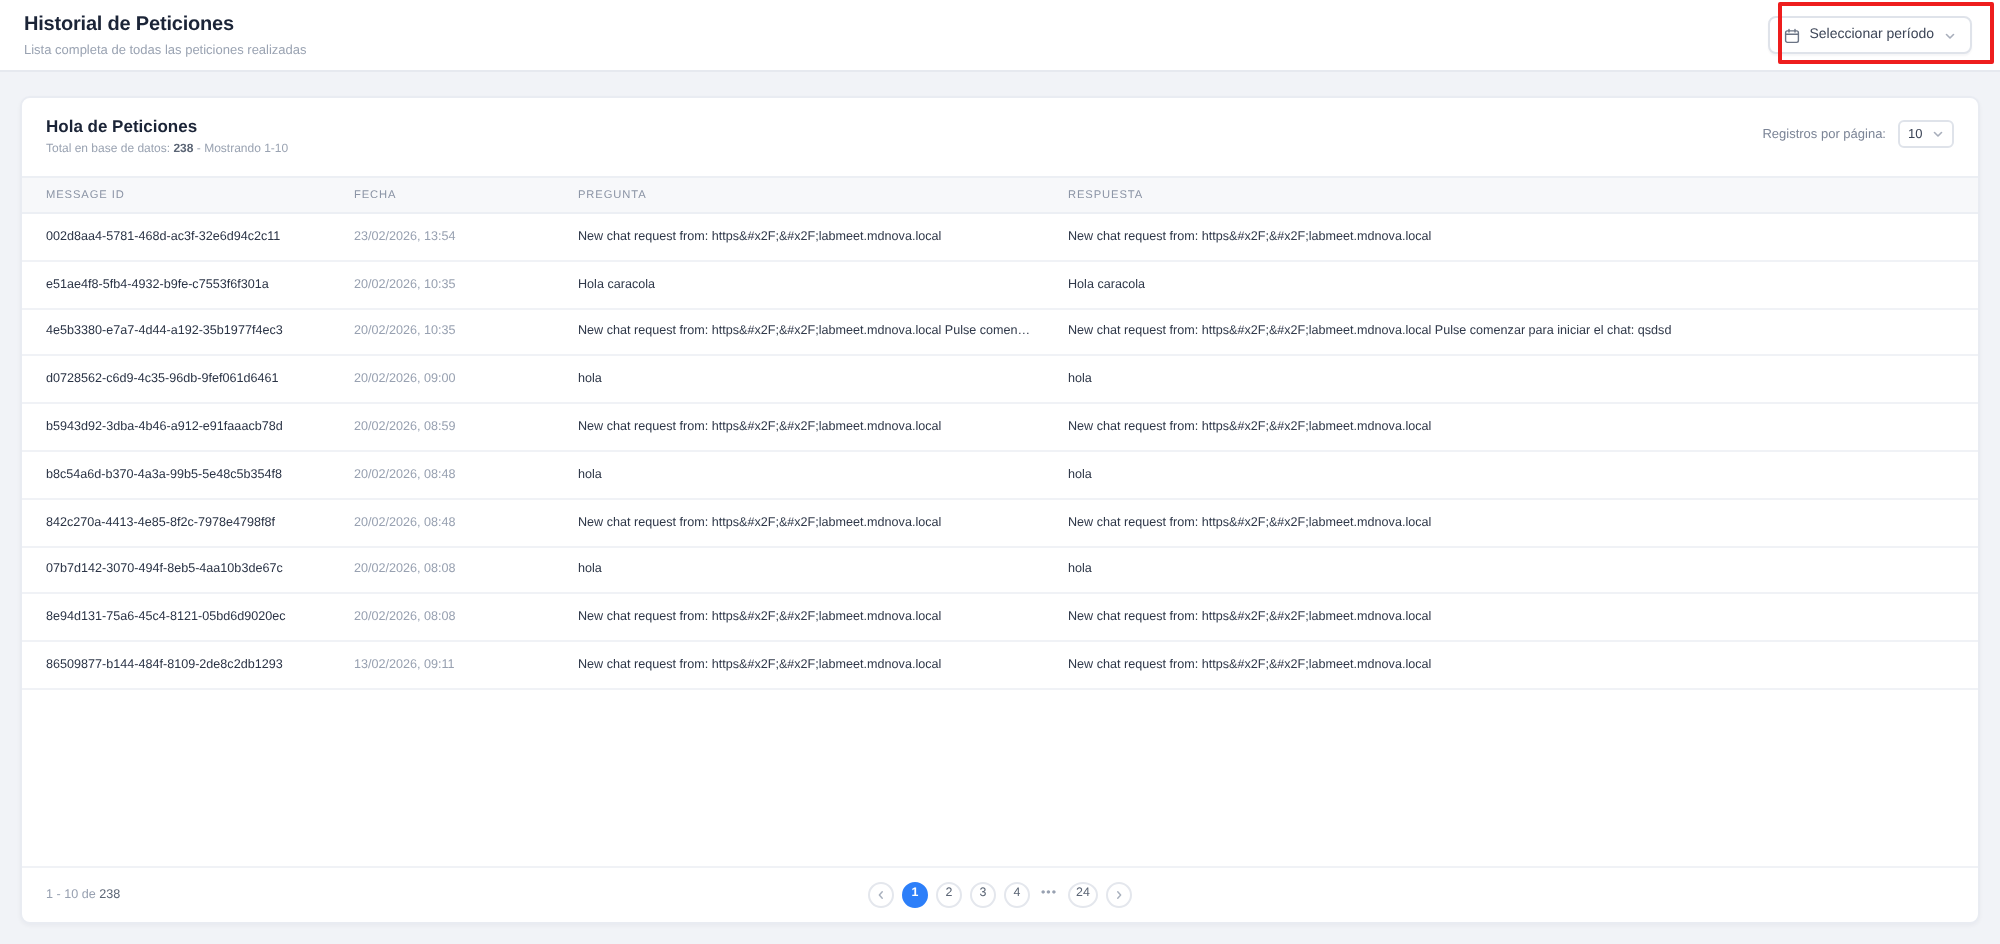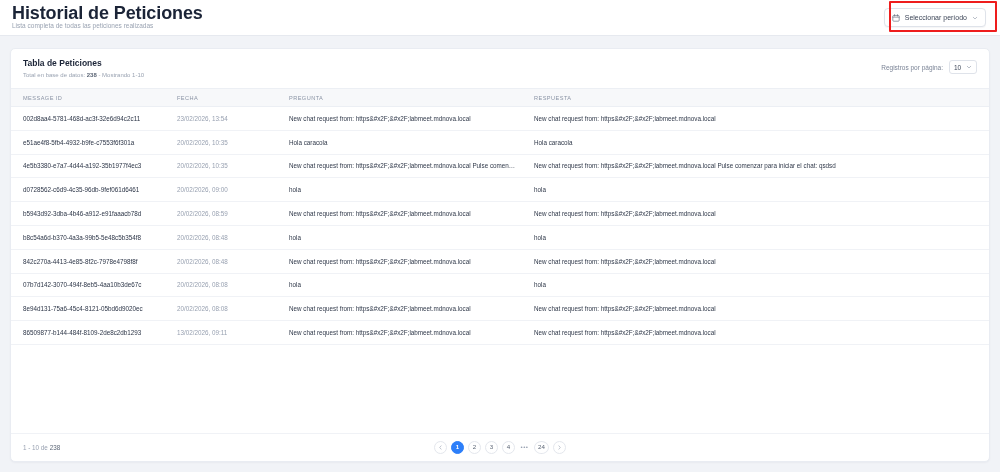--- a/index.html
+++ b/index.html
@@ -19,21 +19,21 @@
     height: 36px;
     background: #ffffff;
     border-bottom: 1px solid #e6e9ef;
     display: flex;
     align-items: center;
     justify-content: space-between;
     padding: 0 14px 0 12px;
   }
   .title-block { padding-top: 2px; }
   .page-title {
-    font-size: 18px;
+    font-size: 10px;
     font-weight: bold;
     color: #1b2437;
     letter-spacing: -0.1px;
     line-height: 14px;
   }
   .page-subtitle {
     font-size: 6.5px;
     color: #9aa3b2;
     line-height: 10px;
     margin-top: 1px;
@@ -222,21 +222,21 @@
       </span>
     </button>
   </div>
 
   <div class="annot"></div>
 
   <div class="card">
 
     <div class="card-head">
       <div>
-        <div class="card-title">Tabla de Peticiones</div>
+        <div class="card-title">Hola de Peticiones</div>
         <div class="card-sub"><span>Total en base de datos: </span><b>238</b><span> - Mostrando 1-10</span></div>
       </div>
 
       <div class="perpage">
         <span>Registros por página:</span>
         <span class="perpage-select">
           <span>10</span>
           <span class="chev">
             <svg viewBox="0 0 12 12" width="6" height="6" fill="none" stroke="#8b94a5" stroke-width="1.6" stroke-linecap="round" stroke-linejoin="round">
               <path d="M2.5 4.5L6 8l3.5-3.5"></path>

